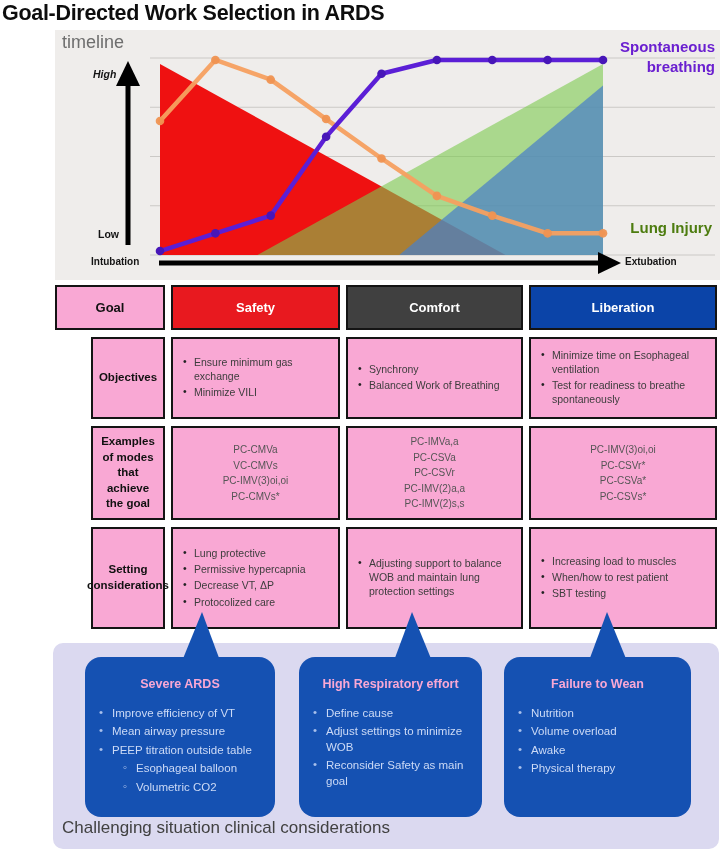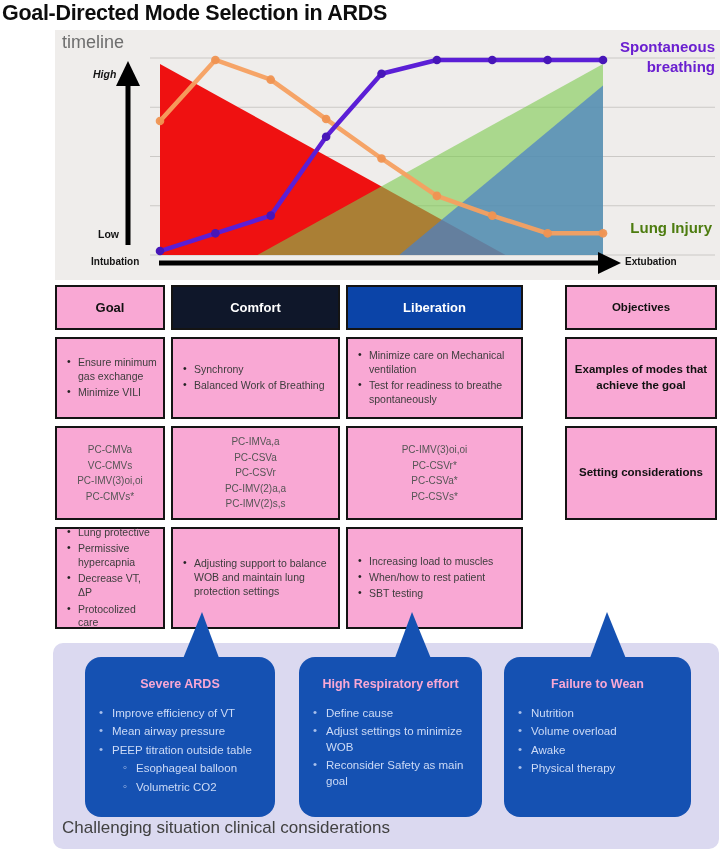--- a/index.html
+++ b/index.html
@@ -49,21 +49,21 @@
   .blue-box ul { list-style:none; margin-top:15px; padding:0 8px 0 14px; }
   .blue-box li { font-size:11.5px; color:#ccdaf6; line-height:1.34; margin:3px 0; padding-left:13px; position:relative; }
   .blue-box li::before { content:"•"; position:absolute; left:0; top:-1px; color:#a9c0ec; }
   .blue-box li.sub { margin-left:24px; }
   .blue-box li.sub::before { content:"◦"; }
   .panel-caption { position:absolute; left:62px; top:818px; font-size:17px; color:#414141; z-index:6; }
 </style>
 </head>
 <body>
 
-<h1 class="page-title">Goal-Directed Mode Selection in ARDS</h1>
+<h1 class="page-title">Goal-Directed Work Selection in ARDS</h1>
 
 <div class="chart">
   <svg viewBox="0 0 665 250">
     <g id="plot-layer">
         <line x1="95" x2="660" y1="225" y2="225" stroke="#cbc9c6" stroke-width="1"></line>
         <line x1="95" x2="660" y1="175.75" y2="175.75" stroke="#cbc9c6" stroke-width="1"></line>
         <line x1="95" x2="660" y1="126.5" y2="126.5" stroke="#cbc9c6" stroke-width="1"></line>
         <line x1="95" x2="660" y1="77.25" y2="77.25" stroke="#cbc9c6" stroke-width="1"></line>
         <line x1="95" x2="660" y1="28" y2="28" stroke="#cbc9c6" stroke-width="1"></line>
         <polygon points="105,33.91 105,225 450.54,225" fill="#ef1111" fill-opacity="1"></polygon>
@@ -102,39 +102,40 @@
   <div class="chart-label lbl-low">Low</div>
   <div class="chart-label lbl-intubation">Intubation</div>
   <div class="chart-label lbl-extubation">Extubation</div>
   <div class="lbl-spont">Spontaneous breathing</div>
   <div class="lbl-lung">Lung Injury</div>
 </div>
 
 <div class="goal-table">
 
   <div class="cell hdr hdr-goal">Goal</div>
-  <div class="cell hdr hdr-col" style="background-color: #0f172a;">Comfort</div>
+  <div class="cell hdr hdr-col" style="background-color: rgb(232, 25, 31);">Safety</div>
+  <div class="cell hdr hdr-col" style="background-color: #404040;">Comfort</div>
   <div class="cell hdr hdr-col" style="background-color: rgb(11, 68, 168);">Liberation</div>
 
   <div class="cell rowlabel">Objectives</div>
   <div class="cell bullets">
       <ul>
         <li>Ensure minimum gas exchange</li>
         <li>Minimize VILI</li>
       </ul>
     </div>
   <div class="cell bullets">
       <ul>
         <li>Synchrony</li>
         <li>Balanced Work of Breathing</li>
       </ul>
     </div>
   <div class="cell bullets">
       <ul>
-        <li>Minimize care on Mechanical ventilation</li>
+        <li>Minimize time on Esophageal ventilation</li>
         <li>Test for readiness to breathe spontaneously</li>
       </ul>
     </div>
 
   <div class="cell rowlabel">Examples of modes that achieve the goal</div>
   <div class="cell modes">
       <ul>
         <li>PC-CMVa</li>
         <li>VC-CMVs</li>
         <li>PC-IMV(3)oi,oi</li>

